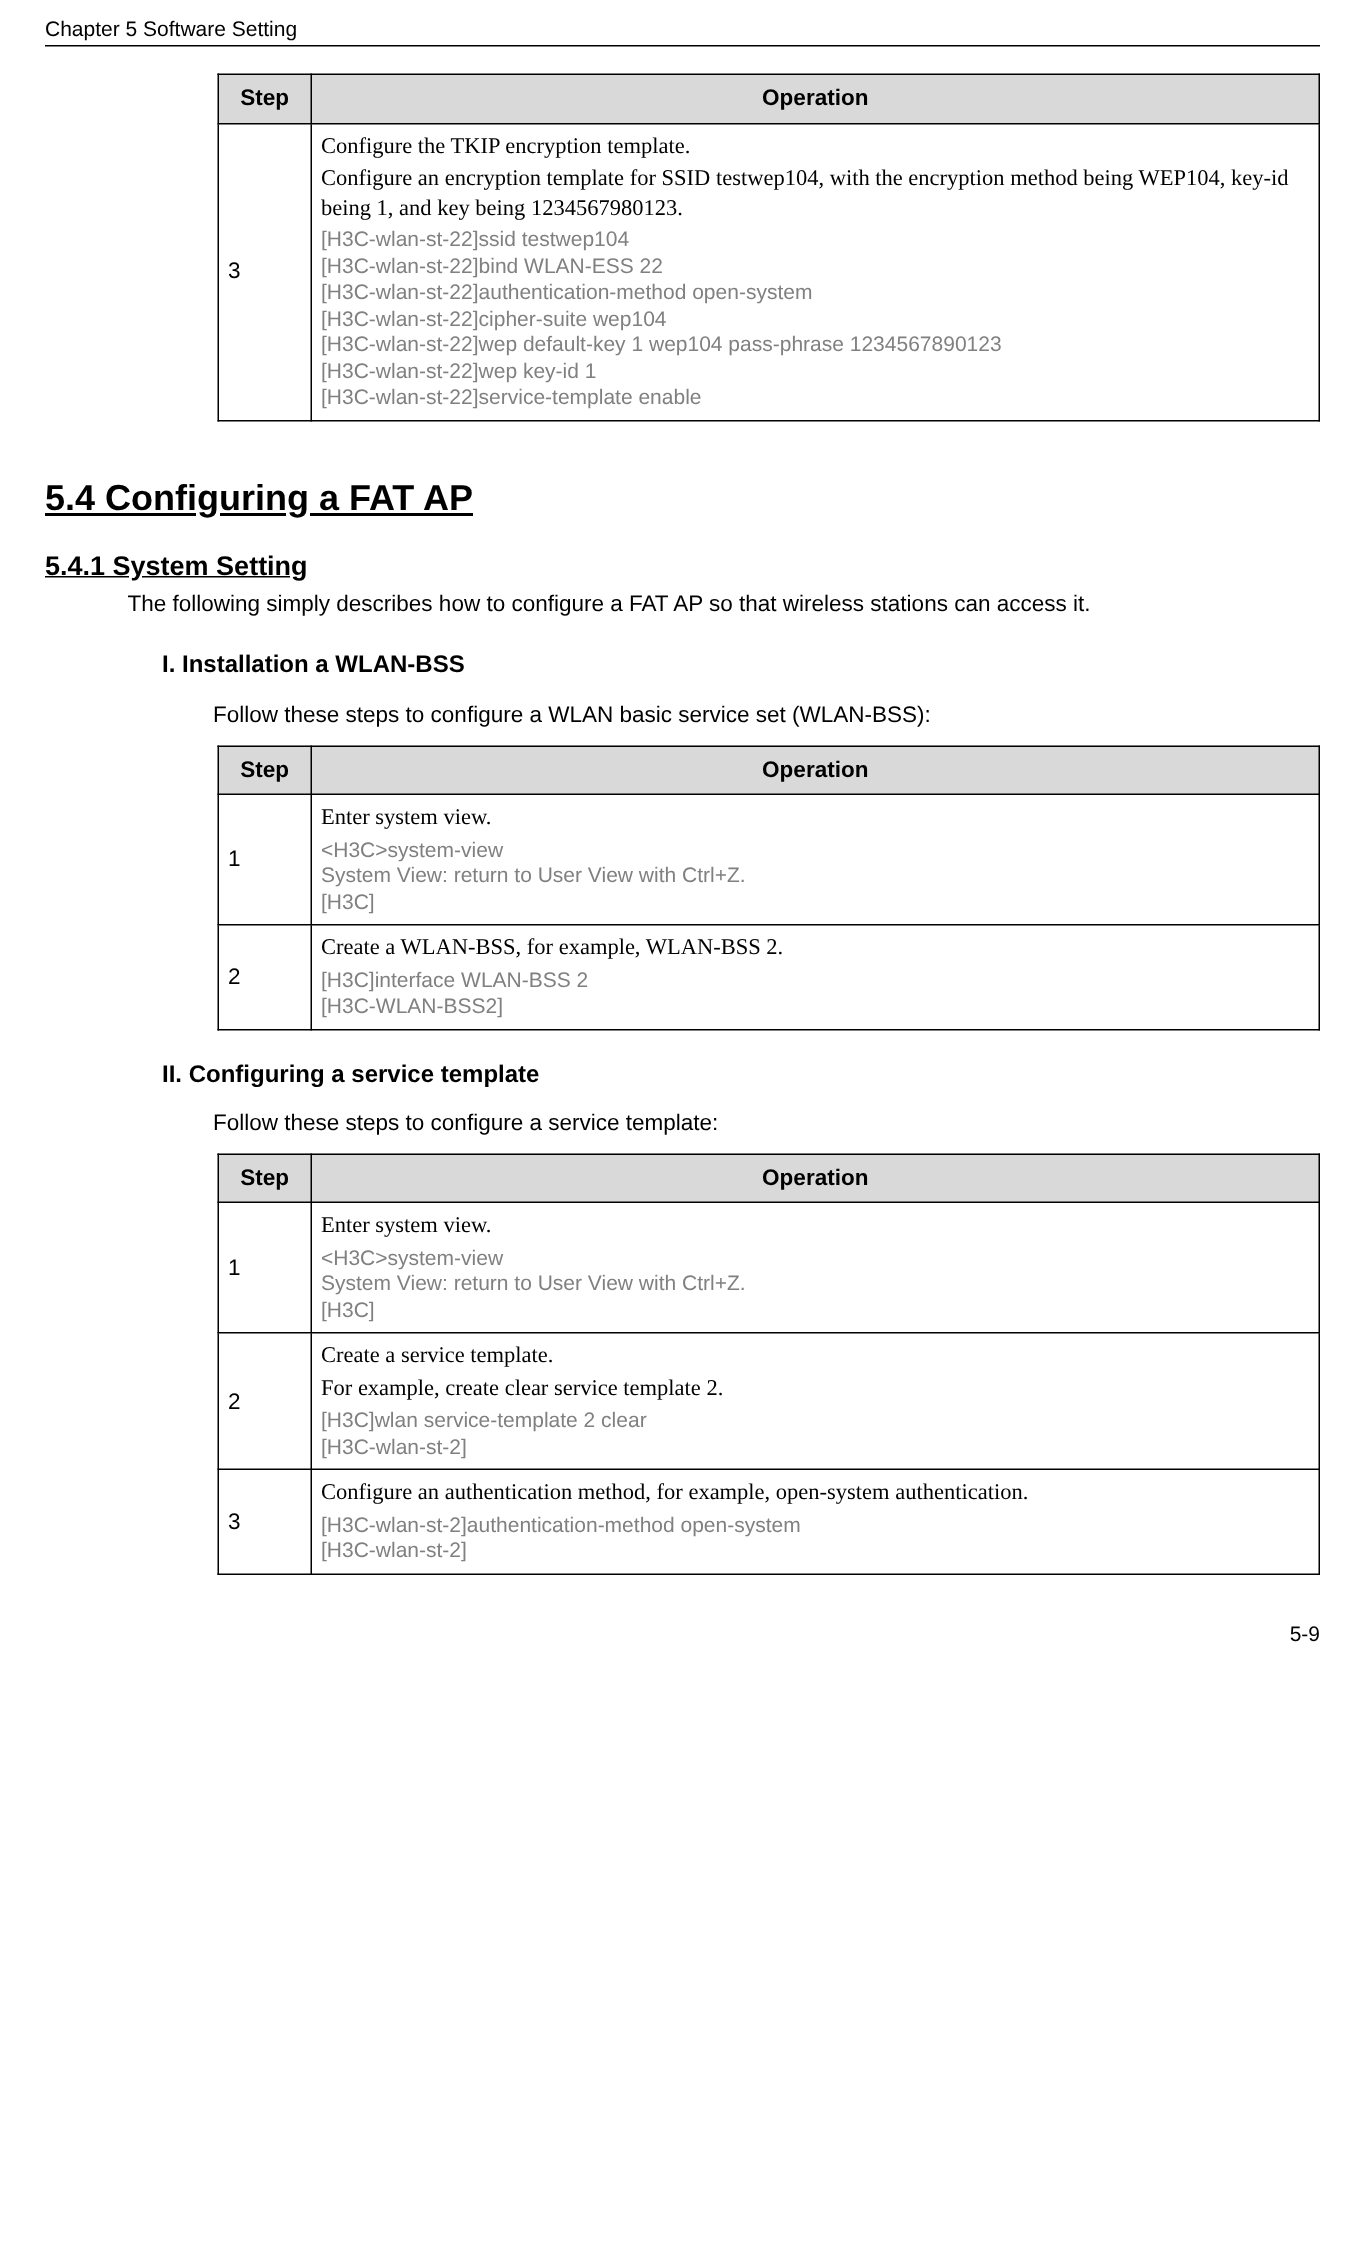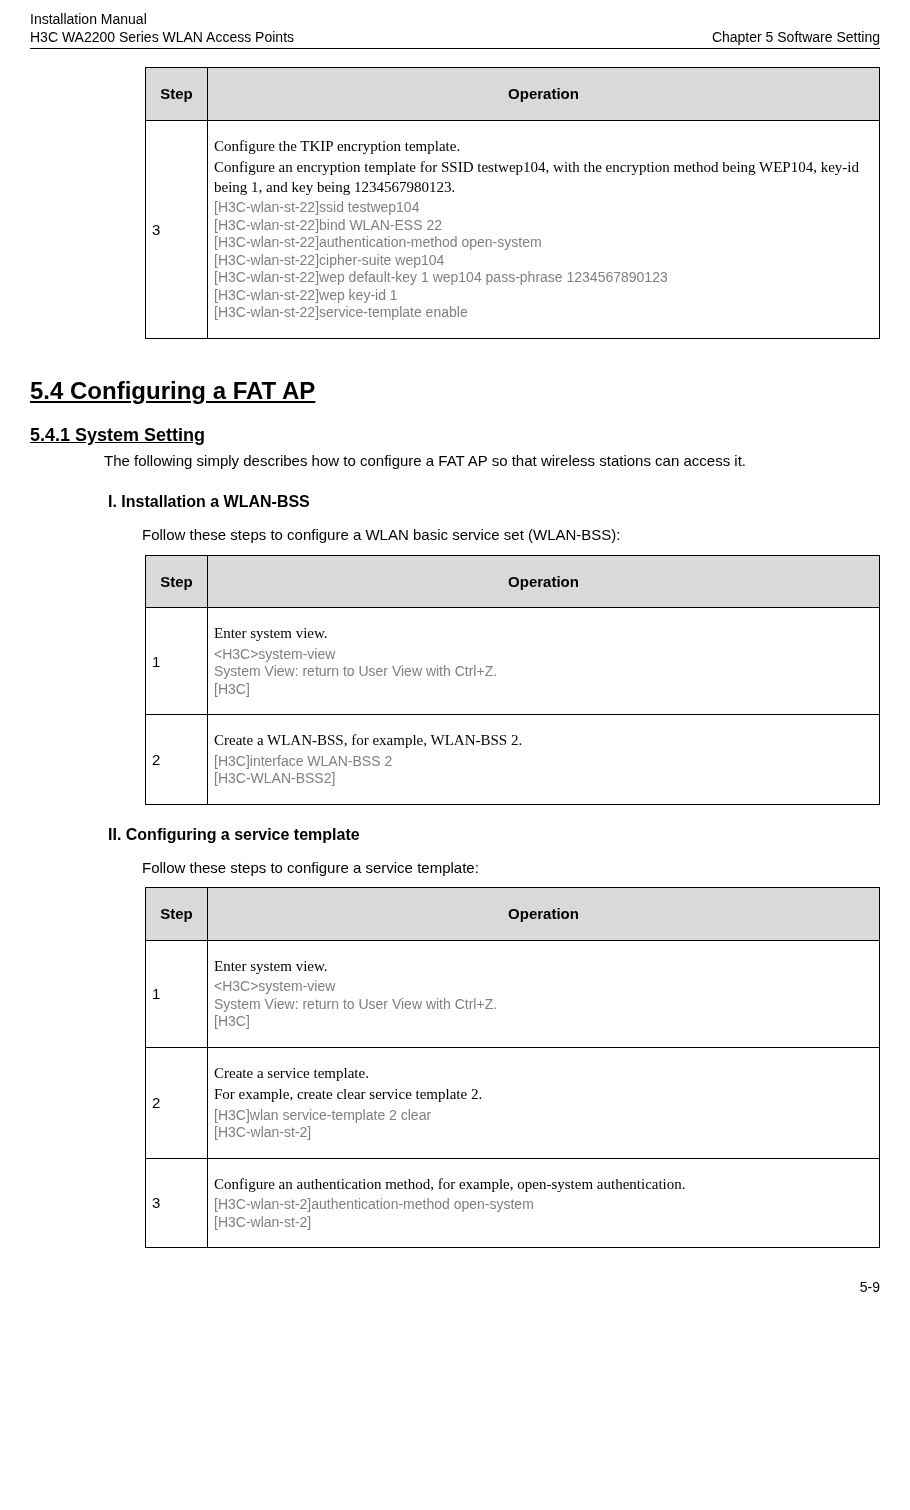--- a/index.html
+++ b/index.html
@@ -26,21 +26,21 @@
     }
     .doc-table {
       width: 735px;
       margin-left: auto;
       margin-right: 0;
       border-collapse: collapse;
       margin-bottom: 20px;
     }
     .doc-table th, .doc-table td {
       border: 1px solid #000;
-      padding: 16px 6px;
+      padding: 6px 6px;
       vertical-align: top;
       text-align: left;
     }
     .doc-table th {
       background: #d9d9d9;
       font-weight: bold;
       text-align: center;
       font-size: 15px;
     }
     .doc-table th.step-col { width: 62px; }
@@ -74,44 +74,40 @@
     }
     .h4 {
       font-size: 16px;
       font-weight: bold;
       margin-left: 78px;
       margin-bottom: 12px;
       margin-top: 18px;
     }
     .body-para {
       font-size: 15px;
-      margin-left: 74px;
+      margin-left: 55px;
       margin-right: 0;
       margin-bottom: 14px;
       line-height: 1.8;
     }
     .body-para-tight {
       font-size: 15px;
       margin-left: 112px;
       margin-bottom: 10px;
     }
     .page-num {
       text-align: right;
       font-size: 14px;
       margin-top: 30px;
     }
   </style>
 </head>
 <body>
 
 <div class="header-row">
-  <div>
-    <div class="header-title-left">Installation Manual</div>
-    <div class="header-title-left">H3C WA2200 Series WLAN Access Points</div>
-  </div>
   <div class="header-chapter" style="align-self:flex-end;">Chapter 5  Software Setting</div>
 </div>
 <hr class="header-divider">
 
 <table class="doc-table">
   <thead>
     <tr>
       <th class="step-col">Step</th>
       <th>Operation</th>
     </tr>

